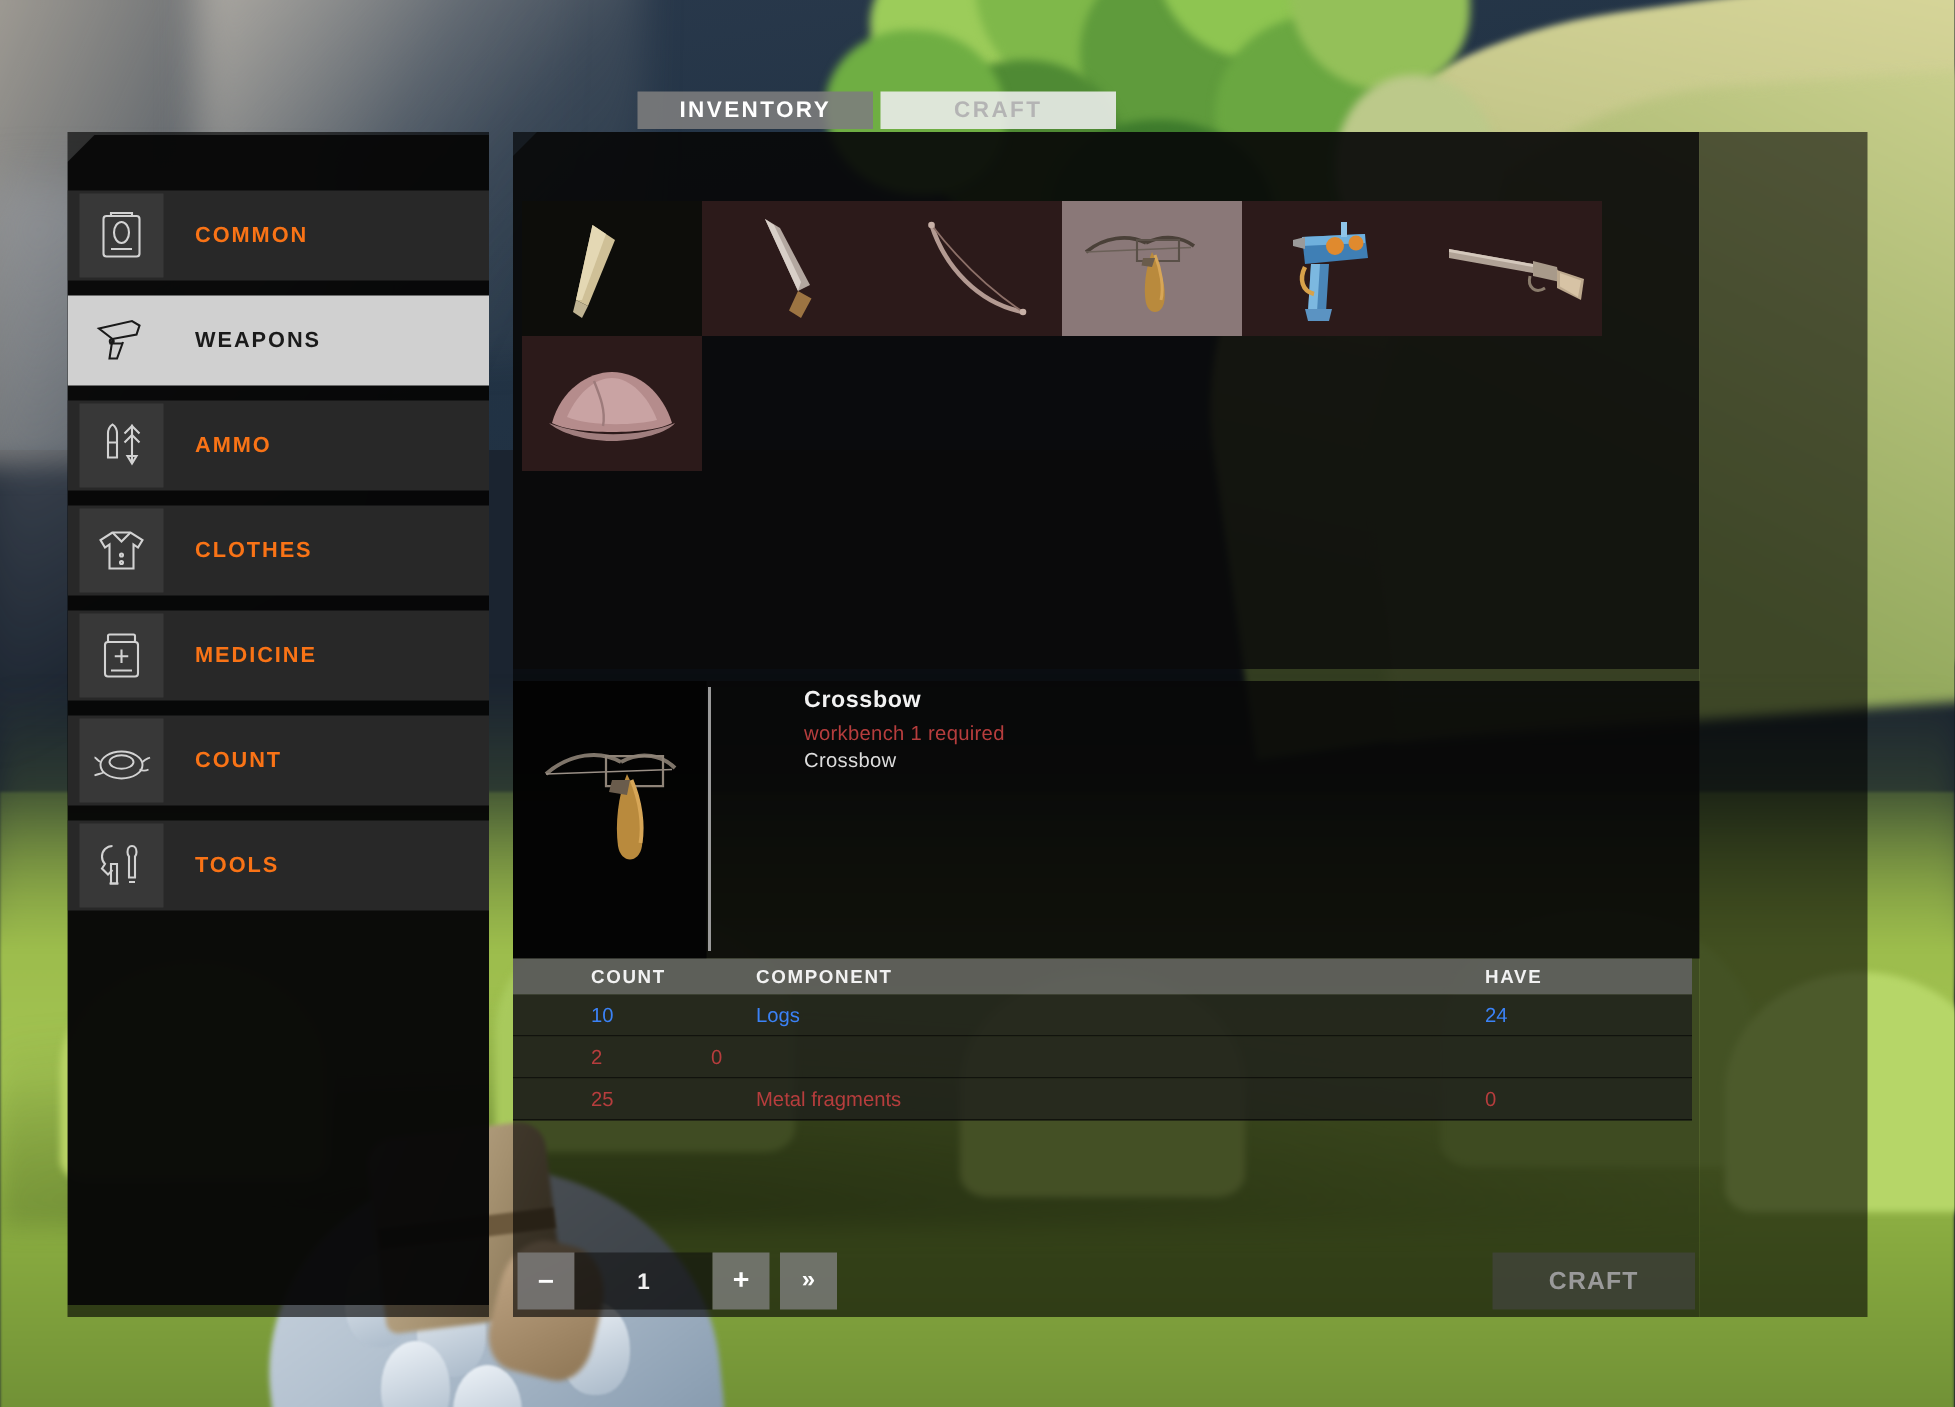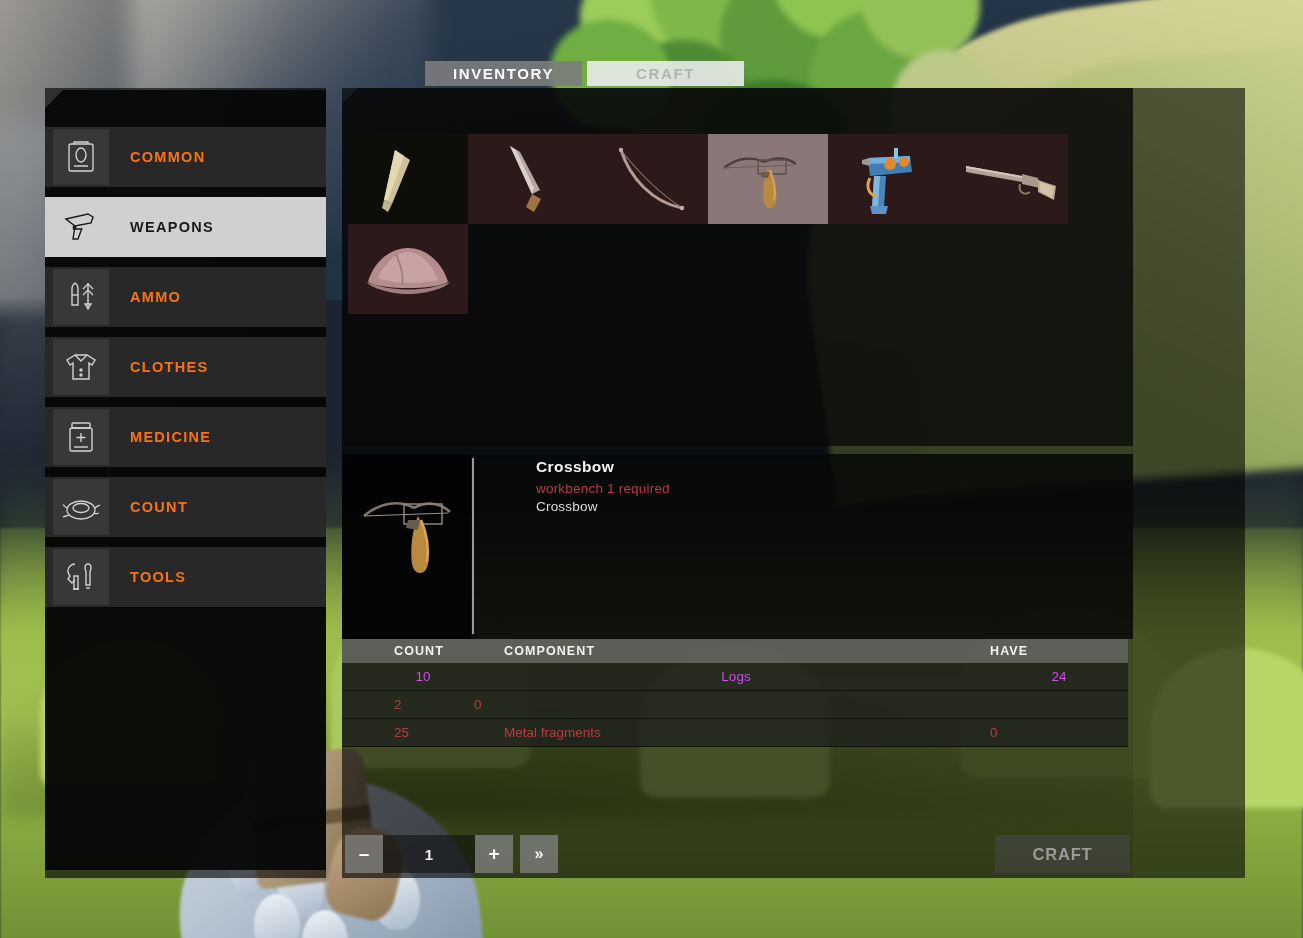--- a/index.html
+++ b/index.html
@@ -233,21 +233,21 @@
     display: flex; height: 24px; align-items: center;
     background: rgba(99,99,99,.85);
     font-size: 12.5px; font-weight: bold; letter-spacing: 1.1px; color: #f2f2f2;
   }
   .tbl-row {
     display: flex; height: 28px; align-items: center;
     background: rgba(28,28,28,.72);
     border-bottom: 1px solid rgba(0,0,0,.55);
     font-size: 13.5px;
   }
-  .tbl-row.ok   { color: #d946ef; text-align: center; }
+  .tbl-row.ok   { color: #3b82f6; }
   .tbl-row.miss { color: #b63d3d; }
   .col-count { width: 110px; padding-left: 52px; }
   .col-comp  { flex: 1; padding-left: 52px; }
   .col-have  { width: 160px; padding-left: 22px; }
 
   
   #bottom-bar {
     position: absolute; left: 342px; top: 835px; width: 791px; height: 38px;
     z-index: 25;
   }

